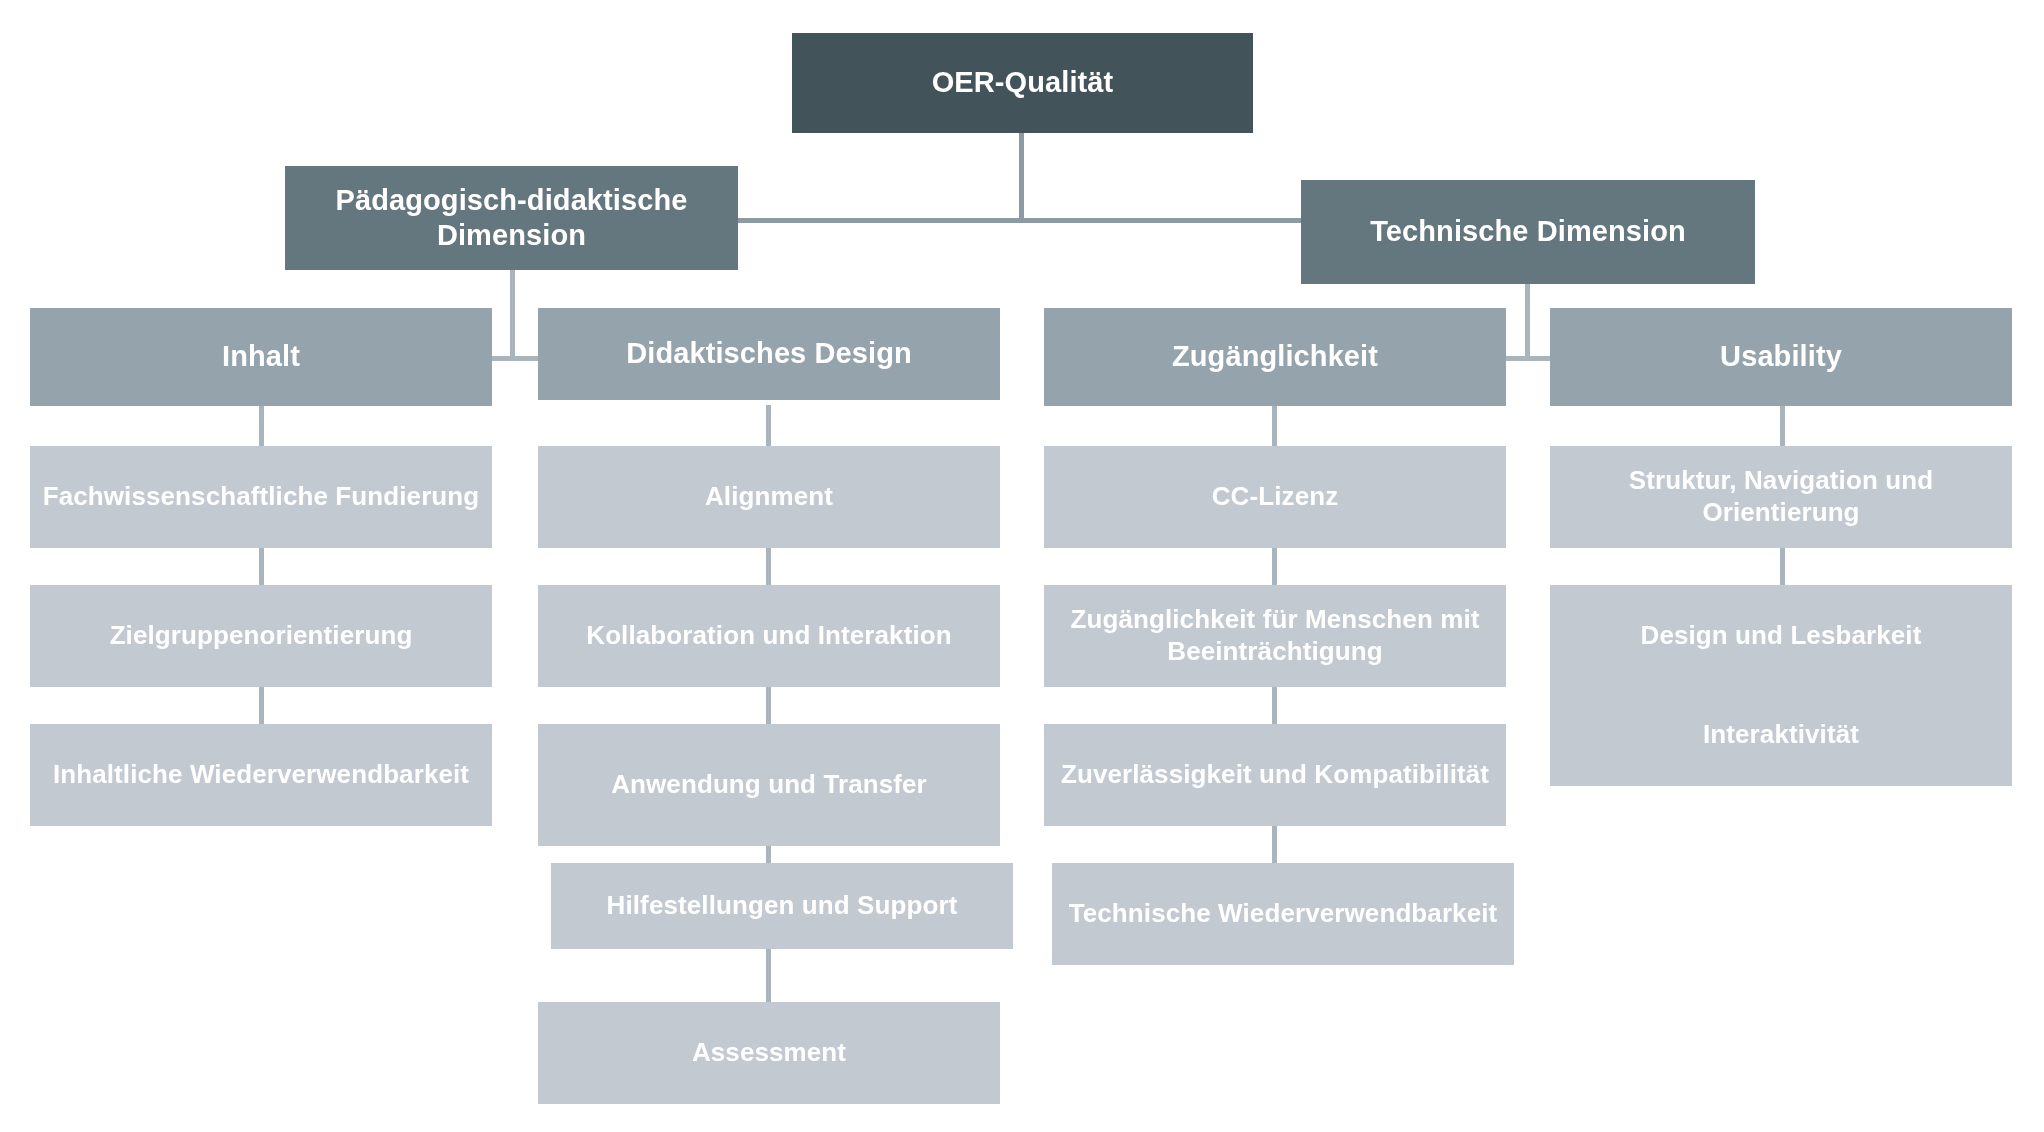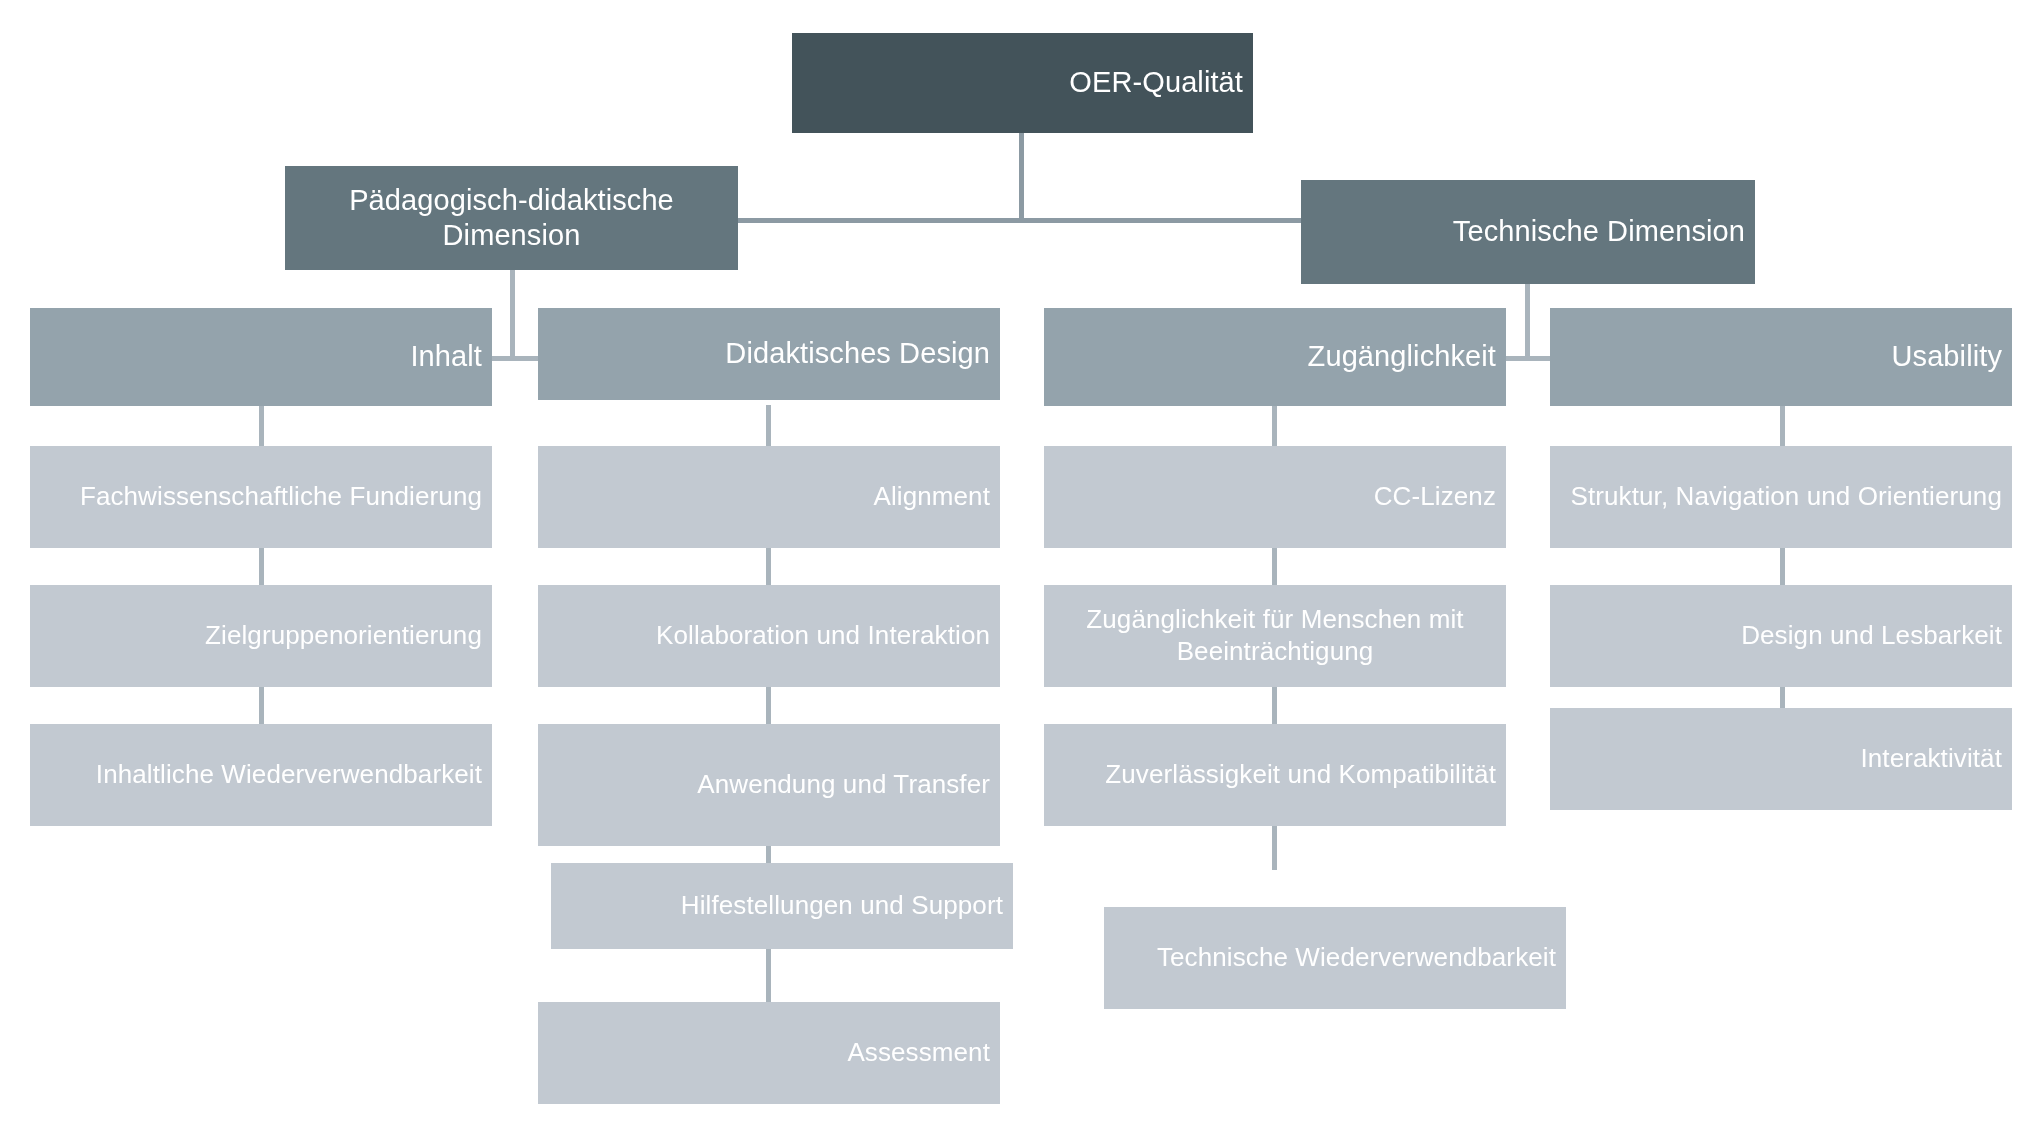--- a/index.html
+++ b/index.html
@@ -14,24 +14,24 @@
     height: 1132px;
     background: #ffffff;
     overflow: hidden;
     font-family: "Liberation Sans", "DejaVu Sans", sans-serif;
   }
   .node {
     position: absolute;
     box-sizing: border-box;
     display: flex;
     align-items: center;
-    justify-content: flex-end;
+    justify-content: center;
     text-align: center;
     color: #ffffff;
-    font-weight: normal;
+    font-weight: bold;
     line-height: 1.22;
     padding: 4px 10px;
     z-index: 2;
   }
   .node.root {
     background: #43535A;
     font-size: 29px;
     letter-spacing: 0.1px;
   }
   .node.dim {
@@ -148,29 +148,29 @@
   </div>
 
   <div class="node leaf" style="left:1044px; top:585px; width:462px; height:102px;">
     <span>Zugänglichkeit für Menschen mit Beeinträchtigung</span>
   </div>
 
   <div class="node leaf" style="left:1044px; top:724px; width:462px; height:102px;">
     <span>Zuverlässigkeit und Kompatibilität</span>
   </div>
 
-  <div class="node leaf" style="left:1104px; top:863px; width:462px; height:102px;margin-top:44px;">
+  <div class="node leaf" style="left:1052px; top:863px; width:462px; height:102px;">
     <span>Technische Wiederverwendbarkeit</span>
   </div>
 
   <div class="node leaf" style="left:1550px; top:446px; width:462px; height:102px;">
     <span>Struktur, Navigation und Orientierung</span>
   </div>
 
   <div class="node leaf" style="left:1550px; top:585px; width:462px; height:102px;">
     <span>Design und Lesbarkeit</span>
   </div>
 
-  <div class="node leaf" style="left:1550px; top:708px; width:462px; height:102px;">
+  <div class="node leaf" style="left:1550px; top:684px; width:462px; height:102px;">
     <span>Interaktivität</span>
   </div>
 
 </div>
 
 </body></html>

